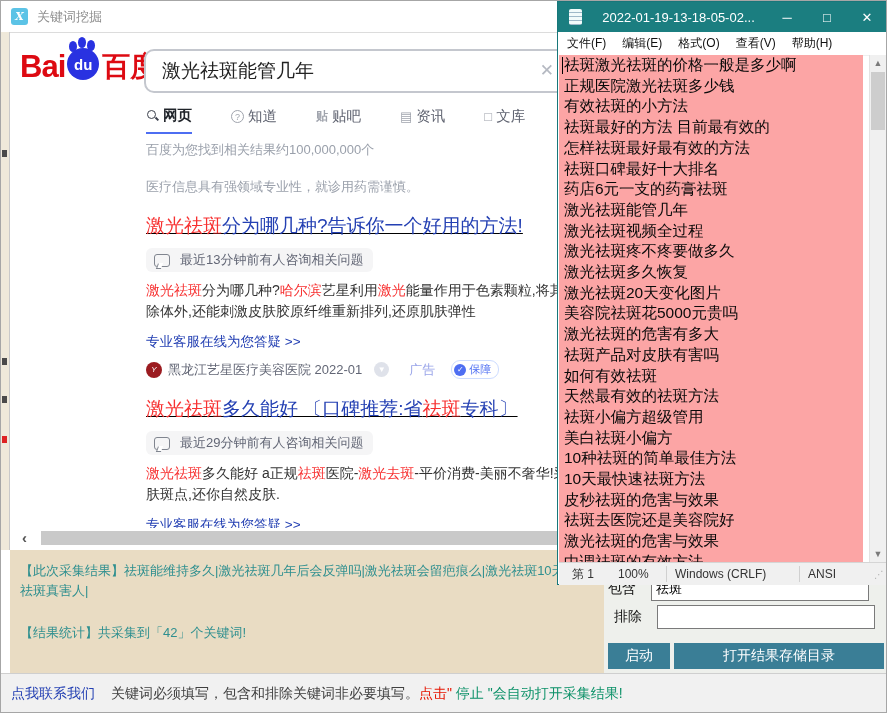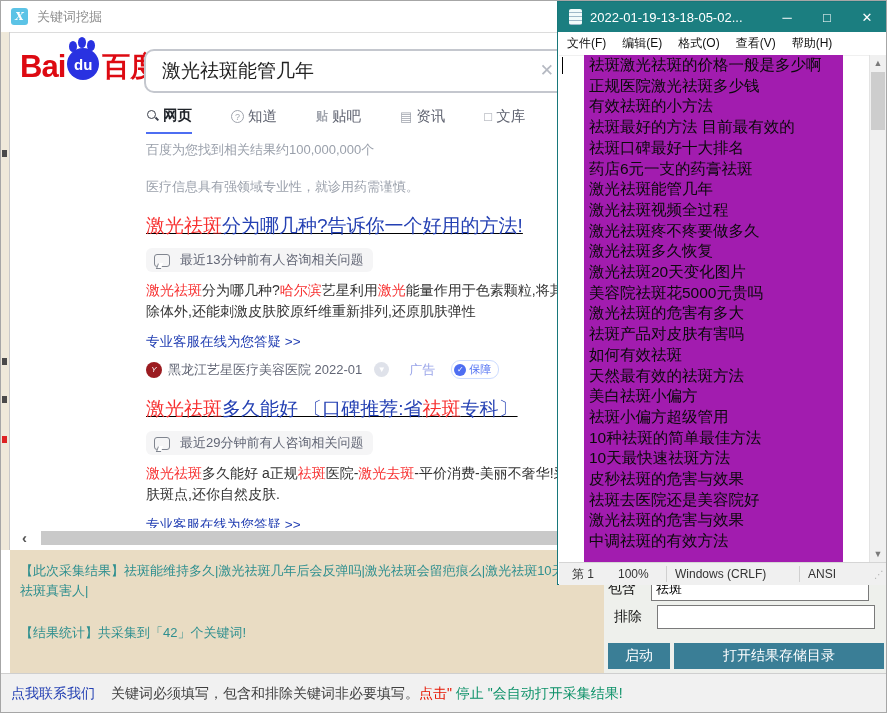--- a/index.html
+++ b/index.html
@@ -89,26 +89,26 @@
   .footer{position:absolute;left:0;top:672px;width:100%;height:41px;background:#f1f1f1;border-top:1px solid #cfcfcf;
           box-sizing:border-box;font-size:14px;display:flex;align-items:center;padding-left:10px;white-space:nowrap;}
   .footer a{color:#2440b3;text-decoration:none;cursor:pointer;margin-right:16px;}
   
   .notepad{position:absolute;left:556px;top:0;width:331px;height:584px;background:#fff;
            border:1px solid #17777a;box-sizing:border-box;}
   .np-titlebar{position:absolute;left:0;top:0;width:100%;height:30px;background:#1b7e80;display:flex;
            align-items:center;color:#fff;}
   .np-icon{width:13px;height:16px;background:#f2fbfb;border-radius:2px;margin:0 8px 0 11px;
            background-image:repeating-linear-gradient(#f2fbfb 0 3px,#9fb9c9 3px 4px);}
-  .np-title{font-size:13px;flex:1;}
+  .np-title{font-size:13px;flex:1;text-align:center;}
   .np-ctrl{width:40px;height:30px;display:flex;align-items:center;justify-content:center;font-size:13px;cursor:pointer;}
   .np-menu{position:absolute;left:1px;top:30px;width:328px;height:23px;background:#fff;display:flex;
            align-items:center;font-size:12px;color:#111;border-bottom:1px solid #f0f0f0;}
   .np-menu span{padding:0 8px;cursor:pointer;}
-  .np-text{position:absolute;left:1px;top:53px;width:259px;height:507px;overflow:hidden;background:#a21caf;cursor:text;margin-left:25px;}
+  .np-text{position:absolute;left:1px;top:53px;width:304px;height:507px;overflow:hidden;background:#fca5a5;cursor:text;}
   .np-line{font-size:15.5px;line-height:20.7px;color:#0a0a0a;white-space:nowrap;padding-left:5px;}
   .np-caret{position:absolute;left:4px;top:55px;width:1px;height:17px;background:#000;}
   .np-scroll{position:absolute;right:1px;top:53px;width:17px;height:507px;background:#f0f0f0;border-left:1px solid #e3e3e3;box-sizing:border-box;}
   .np-arrow{position:absolute;left:0;width:16px;height:16px;color:#7a7a7a;font-size:9px;display:flex;
            align-items:center;justify-content:center;cursor:pointer;}
   .np-thumb{position:absolute;left:1px;top:17px;width:14px;height:58px;background:#cdcdcd;cursor:pointer;}
   .np-status{position:absolute;left:1px;top:560px;width:328px;height:22px;background:#f0f0f0;border-top:1px solid #d5d5d5;
            display:flex;align-items:center;font-size:12px;color:#333;}
   .sb-cell{padding:0 8px;height:16px;display:flex;align-items:center;text-align:center;}
   .sb-cell.c1{padding-left:13px;width:30px;}
@@ -239,34 +239,35 @@
         <span>编辑(E)</span>
         <span>格式(O)</span>
         <span>查看(V)</span>
         <span>帮助(H)</span>
       </div>
     <div class="np-text" id="np-text">
         <div class="np-line">祛斑激光祛斑的价格一般是多少啊</div>
         <div class="np-line">正规医院激光祛斑多少钱</div>
         <div class="np-line">有效祛斑的小方法</div>
         <div class="np-line">祛斑最好的方法 目前最有效的</div>
+        <div class="np-line">怎样祛斑最好最有效的方法</div>
         <div class="np-line">祛斑口碑最好十大排名</div>
         <div class="np-line">药店6元一支的药膏祛斑</div>
         <div class="np-line">激光祛斑能管几年</div>
         <div class="np-line">激光祛斑视频全过程</div>
         <div class="np-line">激光祛斑疼不疼要做多久</div>
         <div class="np-line">激光祛斑多久恢复</div>
         <div class="np-line">激光祛斑20天变化图片</div>
         <div class="np-line">美容院祛斑花5000元贵吗</div>
         <div class="np-line">激光祛斑的危害有多大</div>
         <div class="np-line">祛斑产品对皮肤有害吗</div>
         <div class="np-line">如何有效祛斑</div>
         <div class="np-line">天然最有效的祛斑方法</div>
+        <div class="np-line">祛斑小偏方超级管用</div>
         <div class="np-line">美白祛斑小偏方</div>
-        <div class="np-line">祛斑小偏方超级管用</div>
         <div class="np-line">10种祛斑的简单最佳方法</div>
         <div class="np-line">10天最快速祛斑方法</div>
         <div class="np-line">皮秒祛斑的危害与效果</div>
         <div class="np-line">祛斑去医院还是美容院好</div>
         <div class="np-line">激光祛斑的危害与效果</div>
         <div class="np-line">中调祛斑的有效方法</div>
       </div>
     <div class="np-caret"></div>
     <div class="np-scroll">
       <span class="np-arrow" style="top:0;">▲</span>

